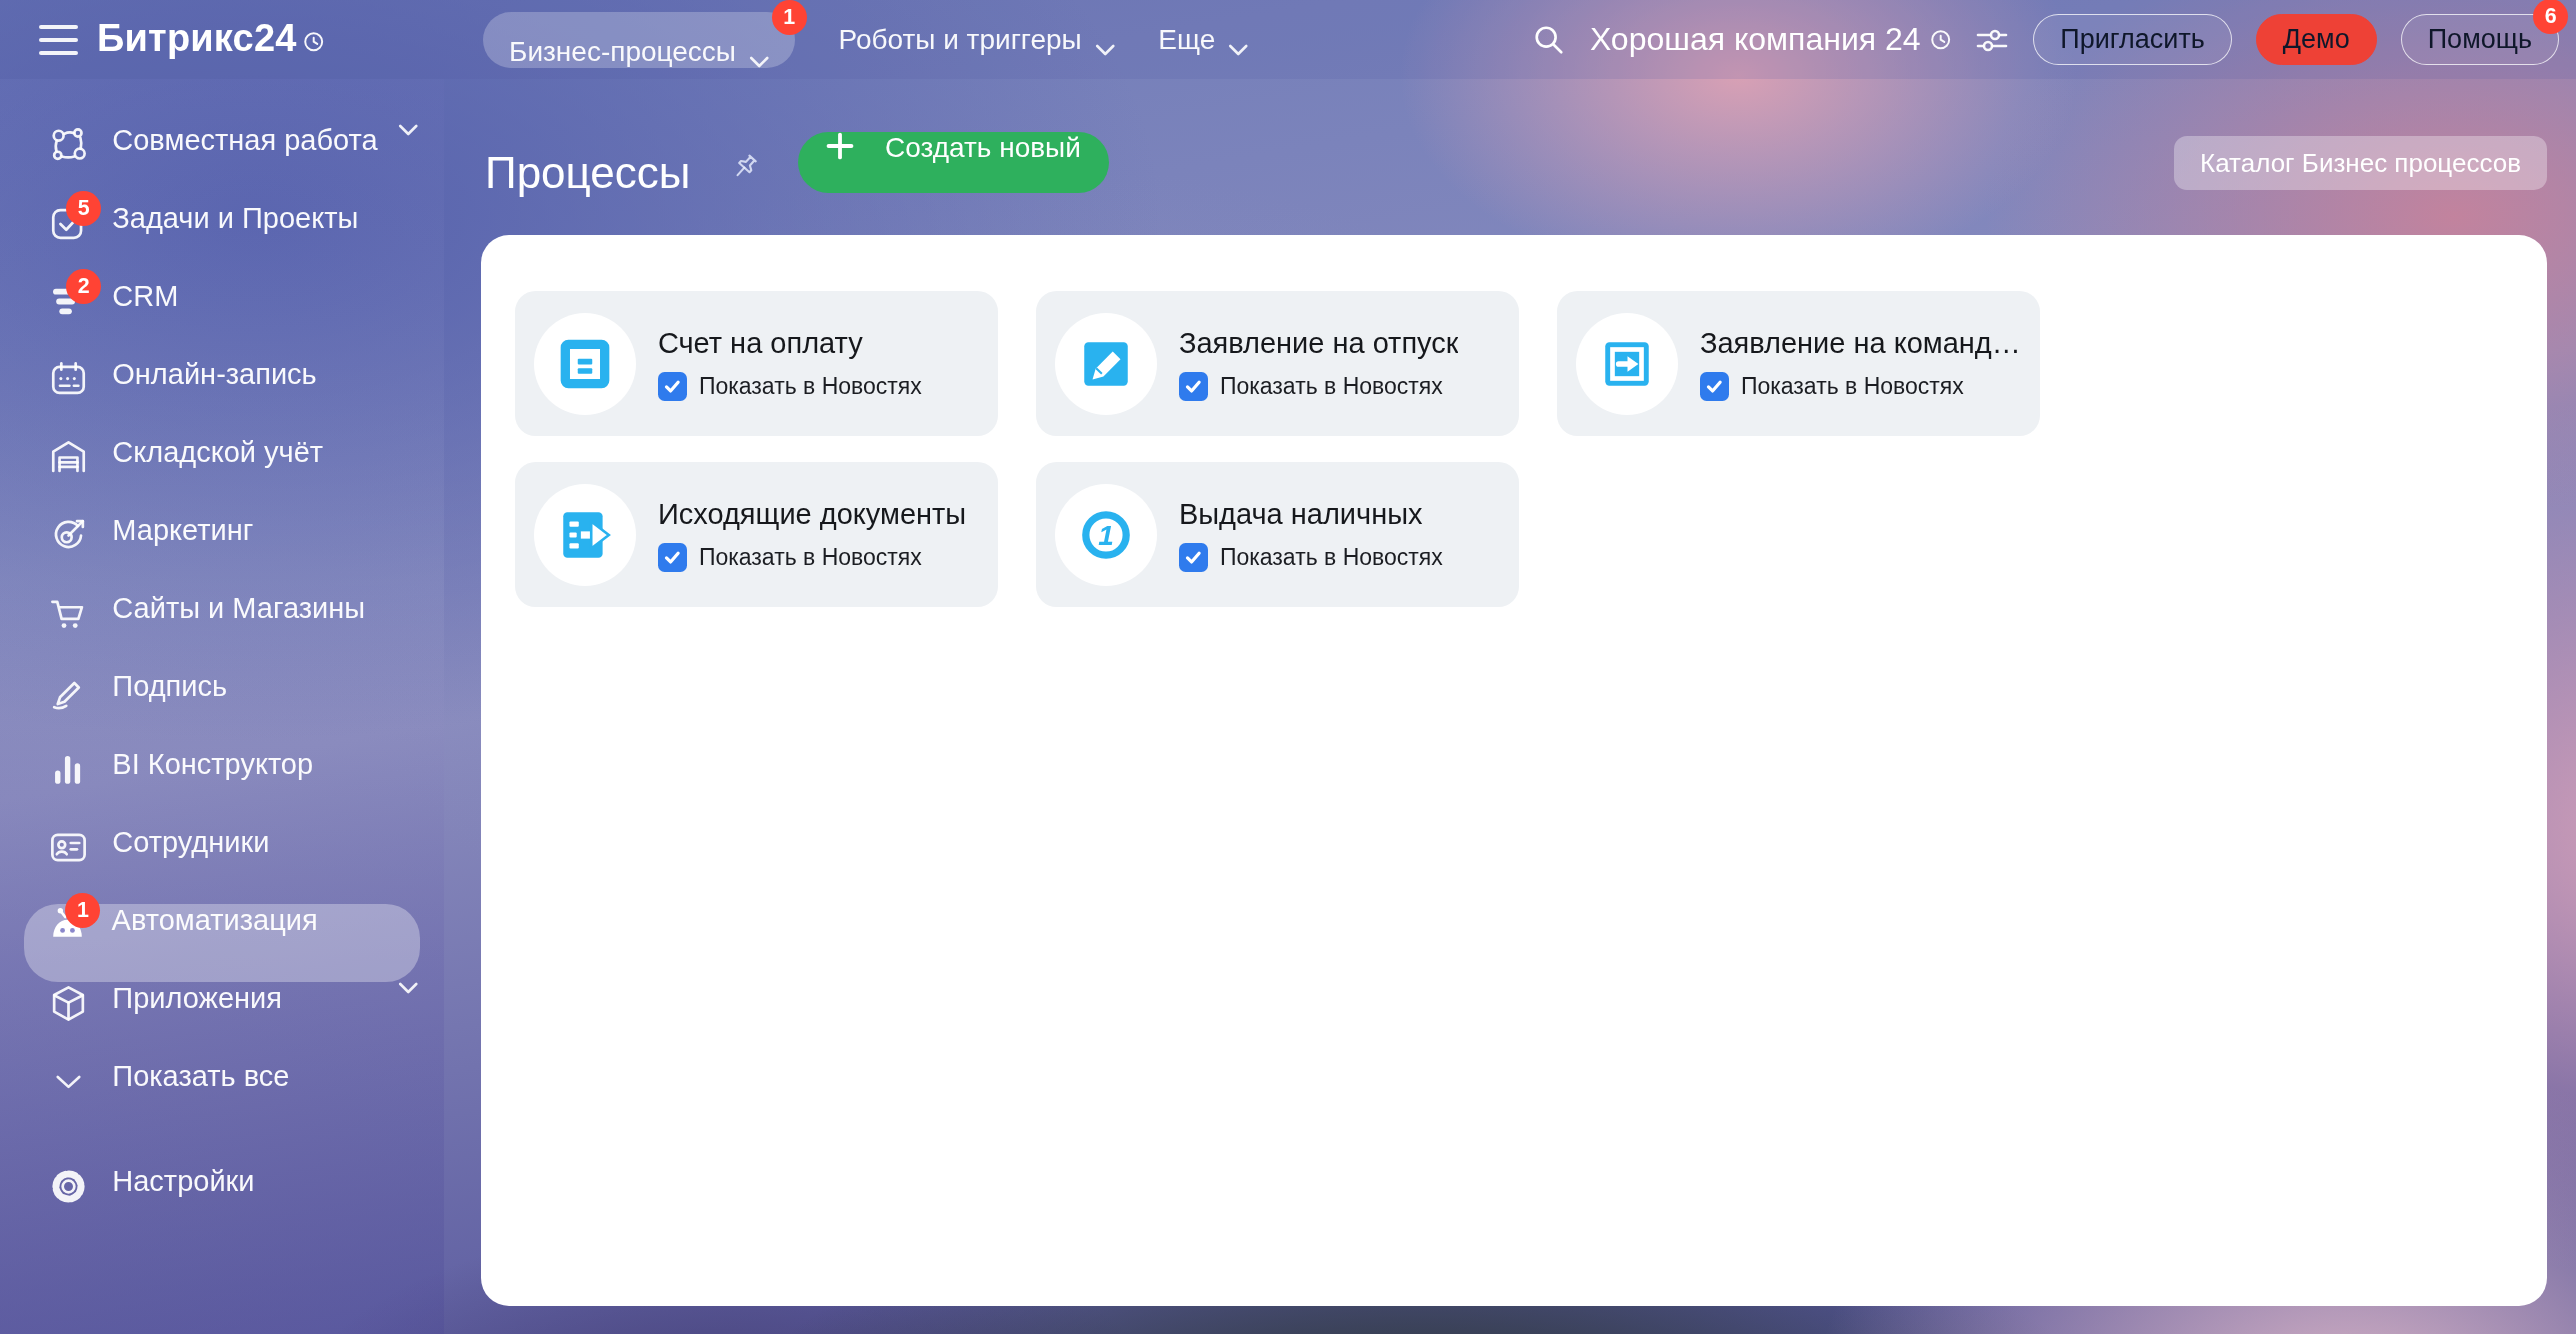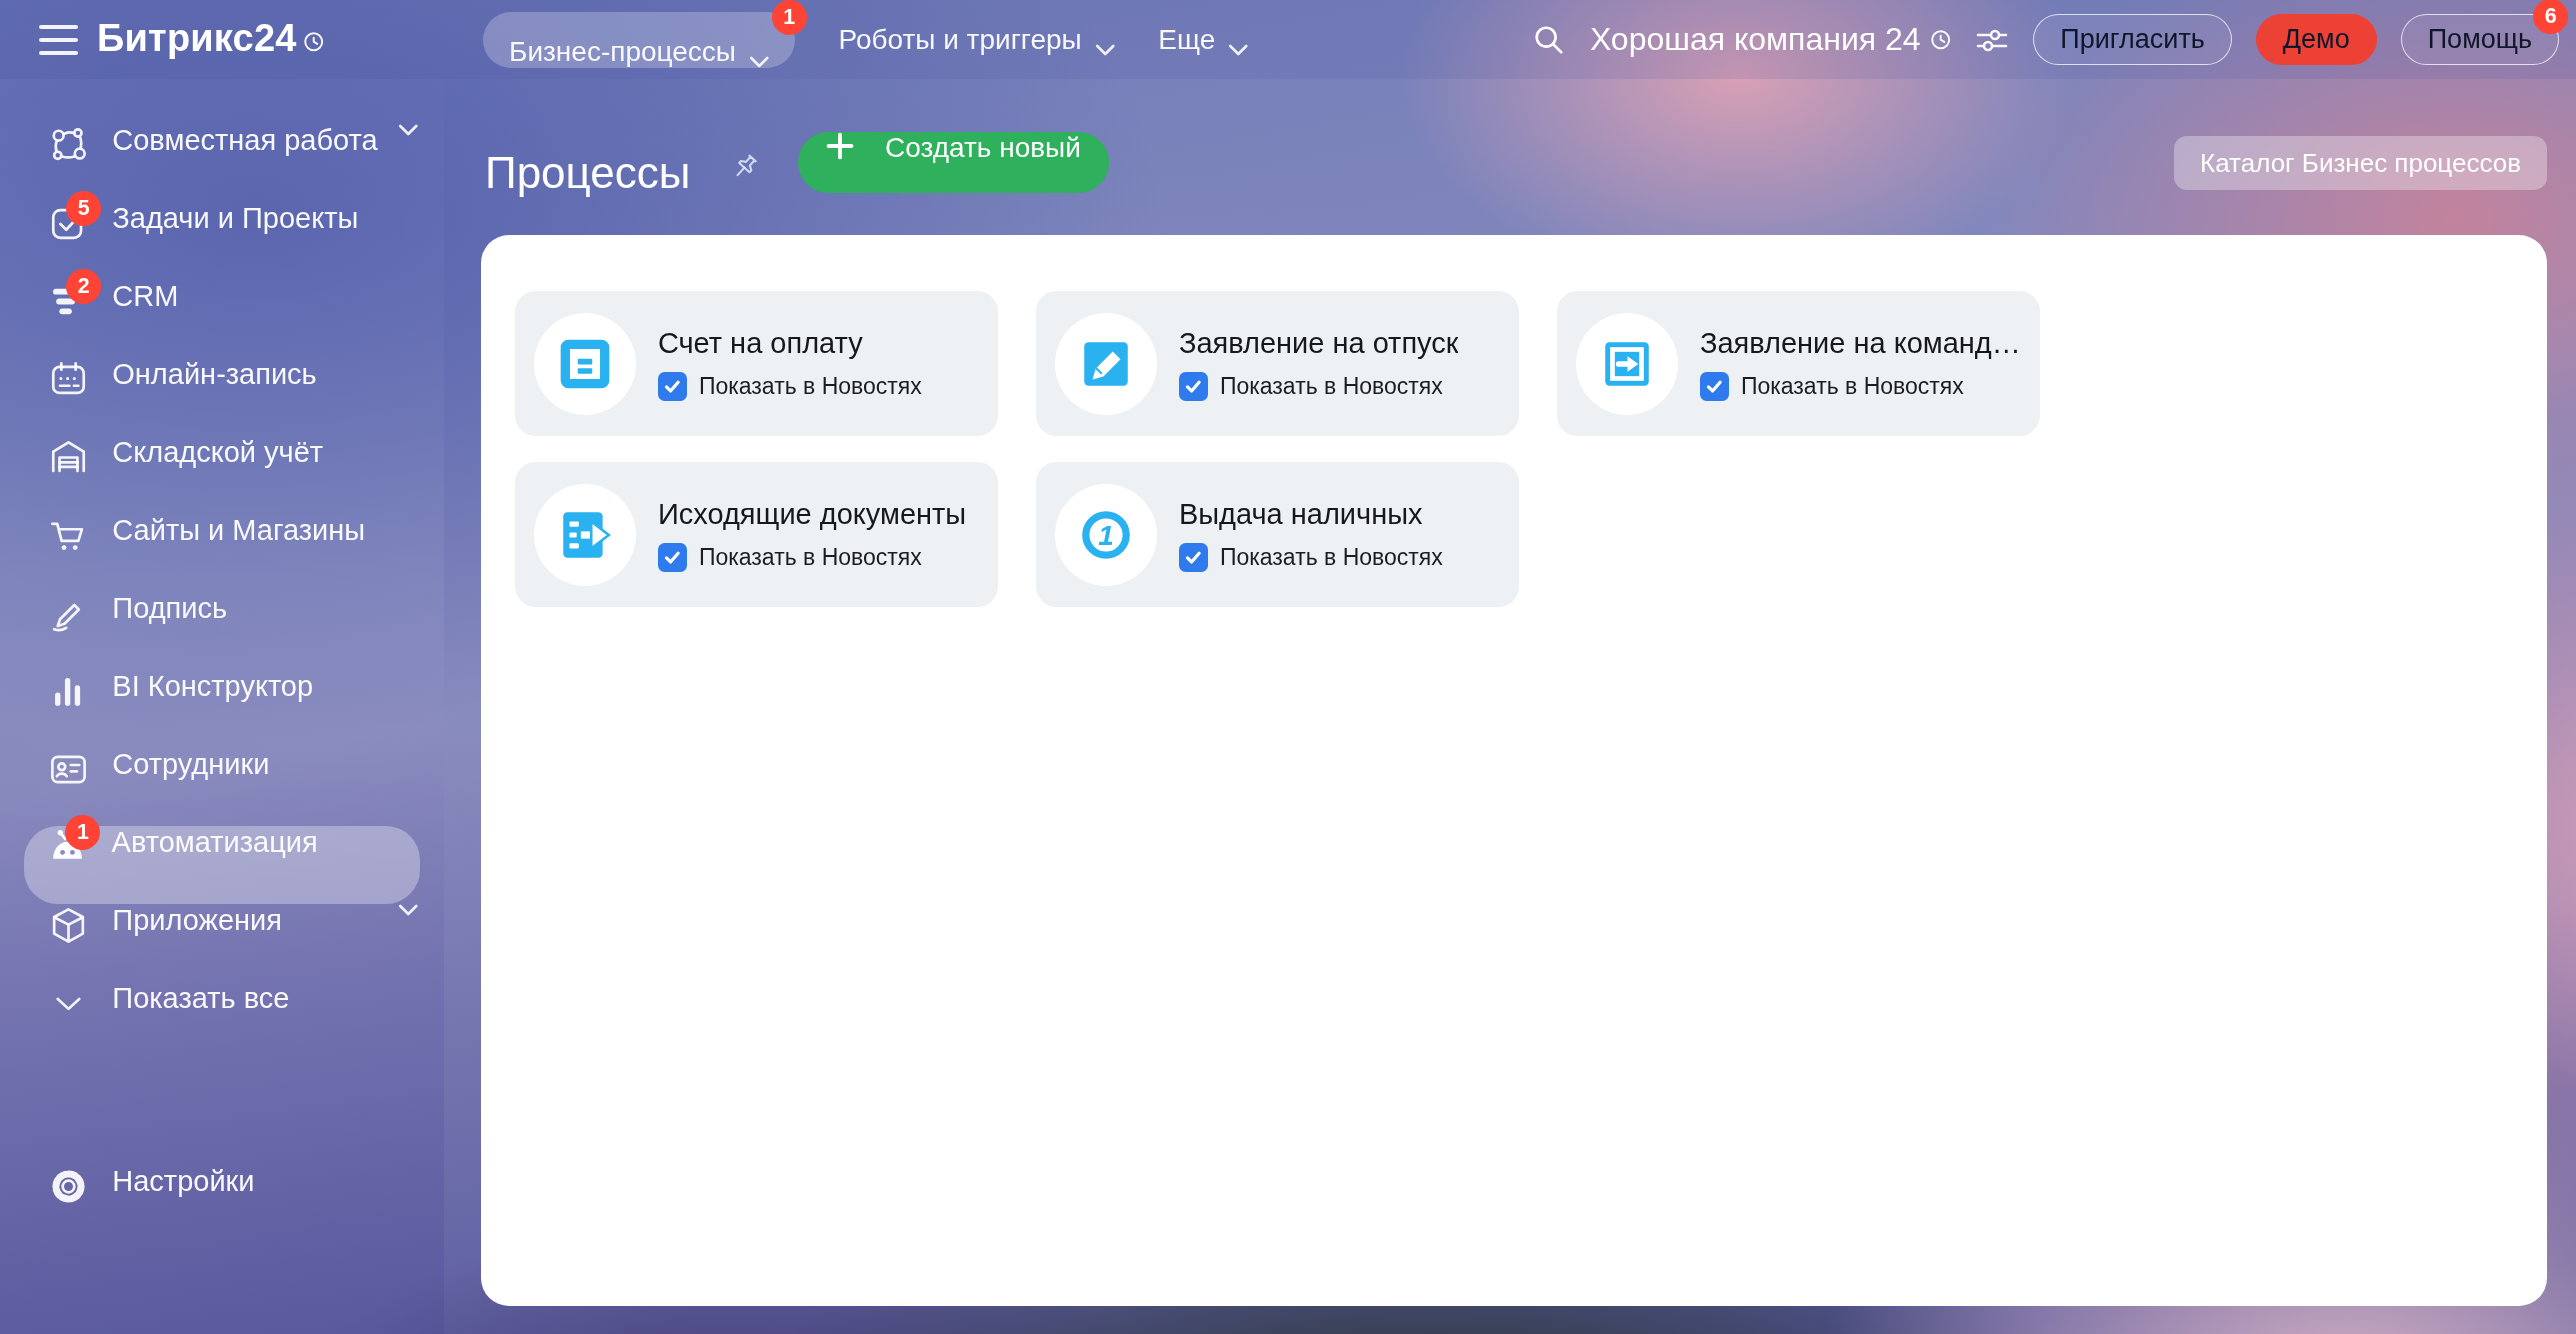--- a/index.html
+++ b/index.html
@@ -203,20 +203,29 @@
         <span class="ic"><svg viewBox="0 0 48 48" width="100%" height="100%" fill="none" stroke="rgba(255,255,255,.92)" stroke-width="3" stroke-linecap="round" stroke-linejoin="round">
             <path d="M7 39V17.5L24 7l17 10.5V39"></path>
             <path d="M14 39V24h20v15"></path>
             <line x1="14" y1="29.5" x2="34" y2="29.5"></line>
             <line x1="14" y1="34.5" x2="34" y2="34.5"></line>
           </svg></span>
         <span class="mi-label">Складской учёт</span>
       </div>
       <div class="mi">
         <span class="ic"><svg viewBox="0 0 48 48" width="100%" height="100%" fill="none" stroke="rgba(255,255,255,.92)" stroke-width="3" stroke-linecap="round" stroke-linejoin="round">
+            <path d="M34.5 13.5A14 14 0 1 0 38 24"></path>
+            <circle cx="22" cy="26" r="5.5"></circle>
+            <path d="M24 24L40 8"></path>
+            <path d="M33.5 8H40v6.5"></path>
+          </svg></span>
+        <span class="mi-label">Маркетинг</span>
+      </div>
+      <div class="mi">
+        <span class="ic"><svg viewBox="0 0 48 48" width="100%" height="100%" fill="none" stroke="rgba(255,255,255,.92)" stroke-width="3" stroke-linecap="round" stroke-linejoin="round">
             <path d="M6 11h5.5l4.8 19H35l4-13H13.5"></path>
             <circle cx="19" cy="37.5" r="2.7" fill="rgba(255,255,255,.92)" stroke="none"></circle>
             <circle cx="31.5" cy="37.5" r="2.7" fill="rgba(255,255,255,.92)" stroke="none"></circle>
           </svg></span>
         <span class="mi-label">Сайты и Магазины</span>
       </div>
       <div class="mi">
         <span class="ic"><svg viewBox="0 0 48 48" width="100%" height="100%" fill="none" stroke="rgba(255,255,255,.92)" stroke-width="3" stroke-linecap="round" stroke-linejoin="round">
             <path d="M14.5 30.5L30.5 14.5l5 5-16 16-7.5 2.5z"></path>
             <path d="M8 41.5c5 2 9.5 1 13.5-1.5"></path>

